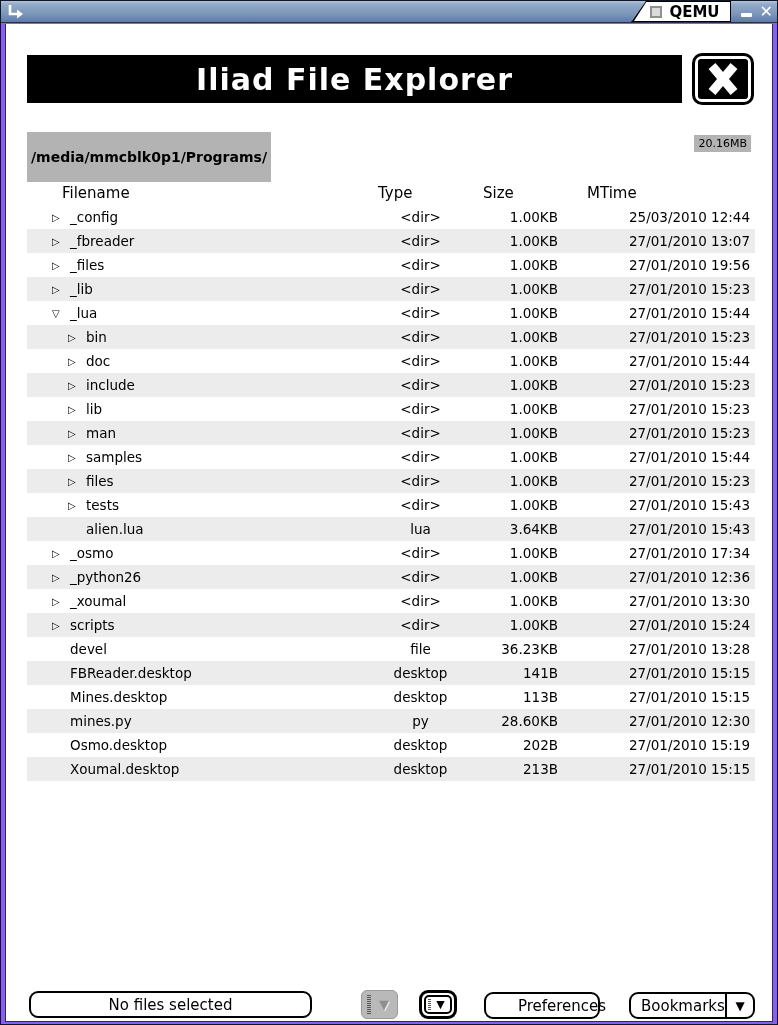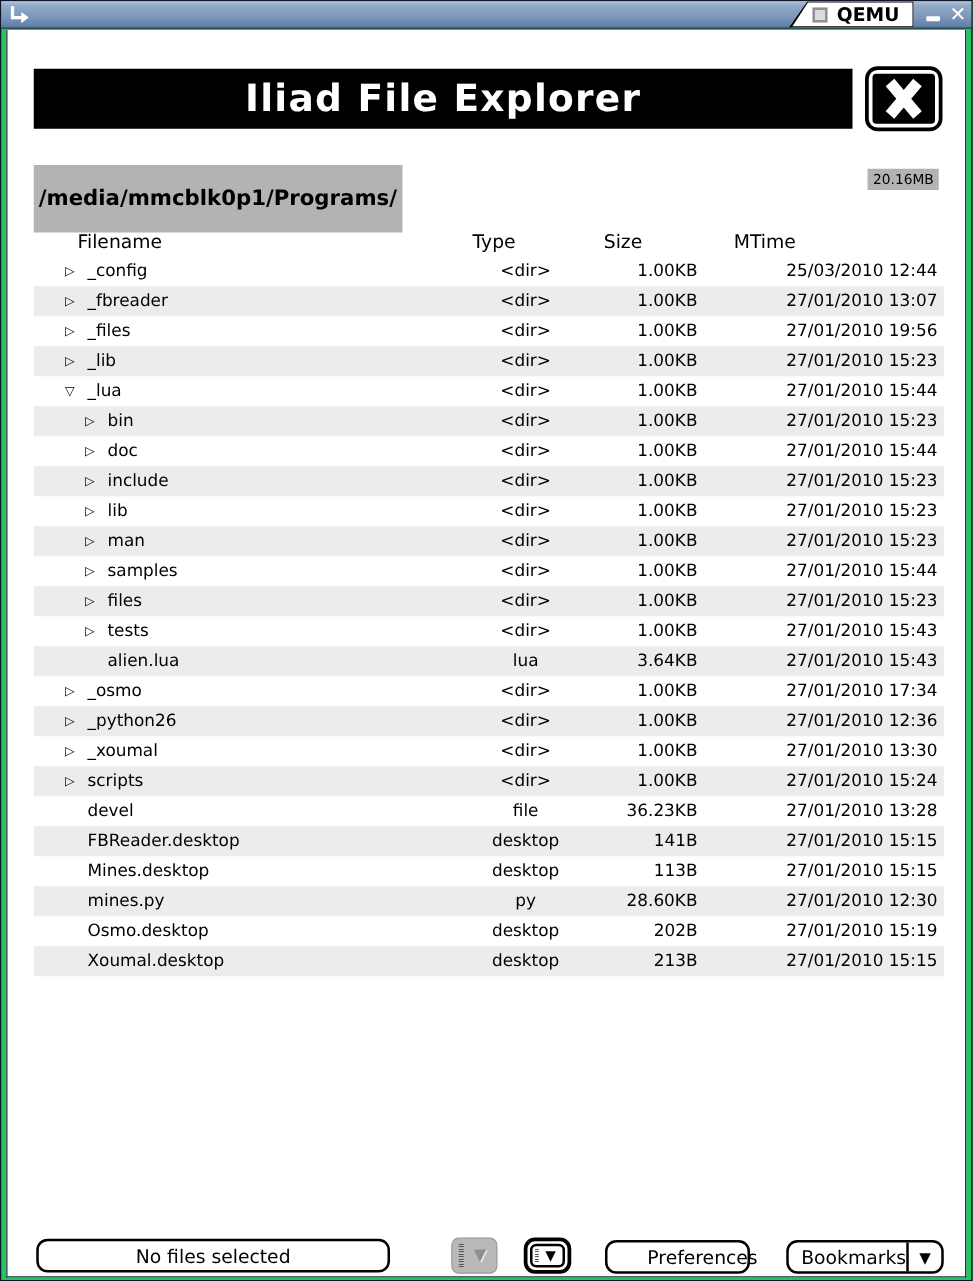--- a/index.html
+++ b/index.html
@@ -1,19 +1,19 @@
 <!DOCTYPE html>
 <html><head>
 <meta charset="utf-8">
 <style>
   * { margin:0; padding:0; box-sizing:border-box; }
   html,body { width:778px; height:1025px; overflow:hidden; background:#0d1526;
               font-family:"DejaVu Sans", sans-serif; color:#000; }
 
-  .window { position:absolute; inset:0; background:#22c55e; border:1px solid #0d1526; }
+  .window { position:absolute; inset:0; background:#8b5cf6; border:1px solid #0d1526; }
 
   
   .titlebar { position:absolute; top:0; left:0; right:0; height:22px;
     background:linear-gradient(#b5c5db, #93abc9 15%, #7d97ba 60%, #5e7ca5);
     border-bottom:1px solid #26324a; }
   .branch-arrow { position:absolute; left:5px; top:2px; }
   .qemu-tab { position:absolute; right:46px; top:0; width:100px; height:21px;
     background:#fff; clip-path:polygon(15px 0, 100% 0, 100% 100%, 0 100%);
     display:flex; align-items:center; justify-content:center; gap:7px;
     border:1px solid #000; }
@@ -35,21 +35,21 @@
     background:#000; display:flex; align-items:center; justify-content:center; }
   .banner-title { color:#fff; font-weight:bold; font-size:30px; letter-spacing:1px; }
   .app-close { position:absolute; left:686px; top:29px; width:62px; height:52px;
     border:3px solid #000; border-radius:10px; background:#fff; padding:3px; }
   .app-close-inner { width:100%; height:100%; background:#000; border-radius:3px;
     display:flex; align-items:center; justify-content:center; }
 
   
   .pathbar { position:absolute; left:21px; top:108px; right:21px; height:28px; }
   .path-text { display:inline-block; background:#b3b3b3; padding:17px 4px;
-    font-weight:bold; font-size:17px; }
+    font-weight:bold; font-size:14px; }
   .size-badge { position:absolute; right:0; top:3px; background:#b3b3b3;
     font-size:11px; padding:2px 4px; }
 
   
   .filetable { position:absolute; left:21px; top:156px; width:728px; }
   .theader, .trow { display:grid; grid-template-columns:1fr 85px 85px 183px;
     align-items:center;gap:12px; }
   .theader { height:25px; font-size:15px; }
   .h-filename { padding-left:35px; }
   .h-type { text-align:left; }

